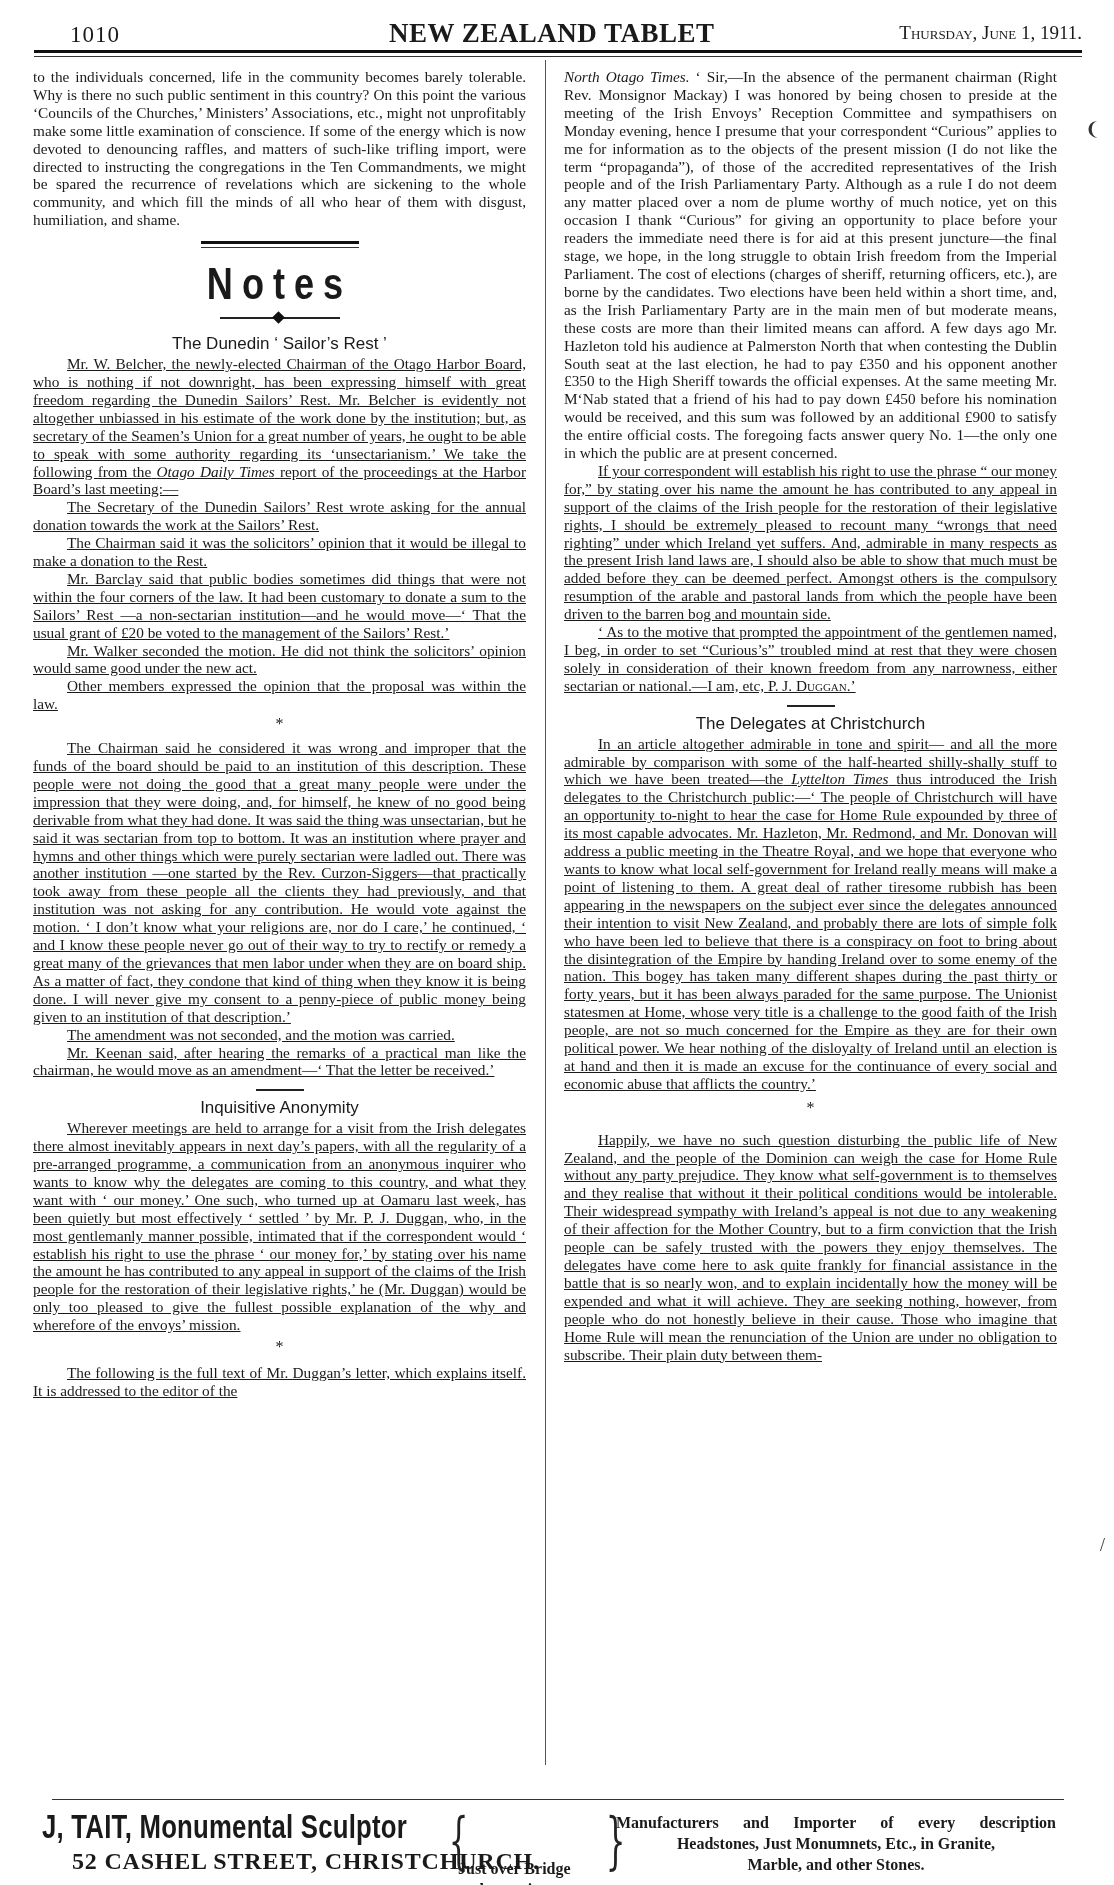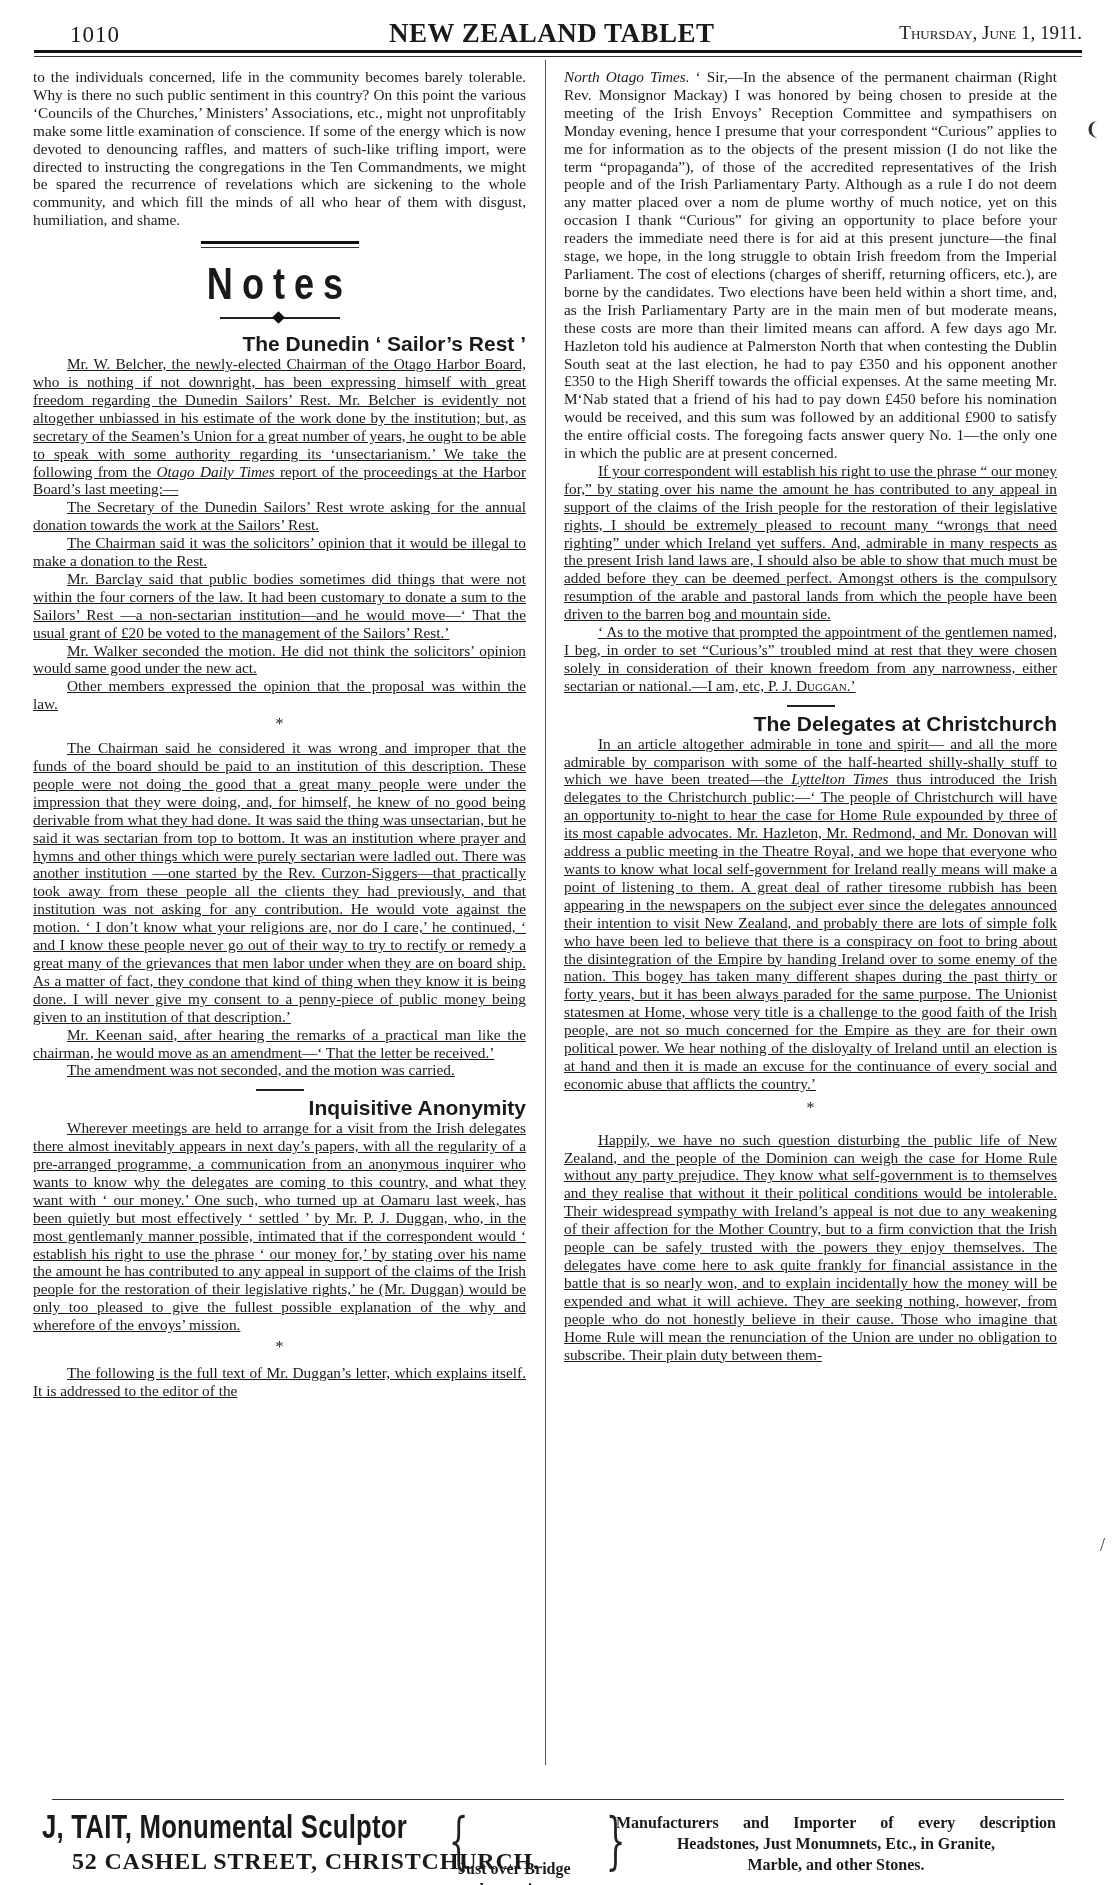--- a/index.html
+++ b/index.html
@@ -24,22 +24,22 @@
   .col-left { left: 33px; width: 493px; }
   .col-right { left: 564px; width: 493px; }
   .col-divider { position: absolute; left: 545px; top: 60px; width: 1px; height: 1705px; background: #555; }
 
   p { margin: 0; text-indent: 0; }
   p.ind { text-indent: 34px; text-decoration: underline; }
   i, .it { font-style: italic; }
 
   .section-head {
     font-family: "Liberation Sans", "DejaVu Sans", sans-serif;
-    font-weight: bold; font-size: 21px; margin: 11px 0 2px 0;
-    text-align: right;
+    font-weight: normal; font-size: 17px; margin: 11px 0 2px 0;
+    text-align: center;
   }
   .star { text-align: center; font-size: 16px; margin: 2px 0 6px 0; }
   .short-rule { width: 48px; height: 2px; background: #222; margin: 10px auto 8px auto; }
 
   .notes-block { text-align: center; margin: 12px 0 0 0; }
   .notes-rule-a { width: 158px; height: 3px; background: #111; margin: 0 auto; }
   .notes-rule-b { width: 158px; height: 1px; background: #333; margin: 3px auto 0 auto; }
   .notes-title {
     font-family: "Liberation Sans", "DejaVu Sans", sans-serif;
     font-weight: bold; font-size: 44px; letter-spacing: 11px;
@@ -109,22 +109,22 @@
     <div>
       <div class="section-head">The Dunedin ‘ Sailor’s Rest ’</div>
       <p class="ind"><span>Mr. W. Belcher, the newly-elected Chairman of the Otago Harbor Board, who is nothing if not downright, has been expressing himself with great freedom regarding the Dunedin Sailors’ Rest. Mr. Belcher is evidently not altogether unbiassed in his estimate of the work done by the institution; but, as secretary of the Seamen’s Union for a great number of years, he ought to be able to speak with some authority regarding its ‘unsectarianism.’ We take the following from the</span> <i>Otago Daily Times</i> <span>report of the proceedings at the Harbor Board’s last meeting:—</span></p>
       <p class="ind">The Secretary of the Dunedin Sailors’ Rest wrote asking for the annual donation towards the work at the Sailors’ Rest.</p>
       <p class="ind">The Chairman said it was the solicitors’ opinion that it would be illegal to make a donation to the Rest.</p>
       <p class="ind">Mr. Barclay said that public bodies sometimes did things that were not within the four corners of the law. It had been customary to donate a sum to the Sailors’ Rest —a non-sectarian institution—and he would move—‘ That the usual grant of £20 be voted to the management of the Sailors’ Rest.’</p>
       <p class="ind">Mr. Walker seconded the motion. He did not think the solicitors’ opinion would same good under the new act.</p>
       <p class="ind">Other members expressed the opinion that the proposal was within the law.</p>
       <div class="star">*</div>
       <p class="ind">The Chairman said he considered it was wrong and improper that the funds of the board should be paid to an institution of this description. These people were not doing the good that a great many people were under the impression that they were doing, and, for himself, he knew of no good being derivable from what they had done. It was said the thing was unsectarian, but he said it was sectarian from top to bottom. It was an institution where prayer and hymns and other things which were purely sectarian were ladled out. There was another institution —one started by the Rev. Curzon-Siggers—that practically took away from these people all the clients they had previously, and that institution was not asking for any contribution. He would vote against the motion. ‘ I don’t know what your religions are, nor do I care,’ he continued, ‘ and I know these people never go out of their way to try to rectify or remedy a great many of the grievances that men labor under when they are on board ship. As a matter of fact, they condone that kind of thing when they know it is being done. I will never give my consent to a penny-piece of public money being given to an institution of that description.’</p>
+      <p class="ind">The amendment was not seconded, and the motion was carried.</p>
       <p class="ind">Mr. Keenan said, after hearing the remarks of a practical man like the chairman, he would move as an amendment—‘ That the letter be received.’</p>
-      <p class="ind">The amendment was not seconded, and the motion was carried.</p>
     </div>
 
     <div class="short-rule"></div>
 
     <div>
       <div class="section-head" style="margin-top:4px">Inquisitive Anonymity</div>
       <p class="ind">Wherever meetings are held to arrange for a visit from the Irish delegates there almost inevitably appears in next day’s papers, with all the regularity of a pre-arranged programme, a communication from an anonymous inquirer who wants to know why the delegates are coming to this country, and what they want with ‘ our money.’ One such, who turned up at Oamaru last week, has been quietly but most effectively ‘ settled ’ by Mr. P. J. Duggan, who, in the most gentlemanly manner possible, intimated that if the correspondent would ‘ establish his right to use the phrase ‘ our money for,’ by stating over his name the amount he has contributed to any appeal in support of the claims of the Irish people for the restoration of their legislative rights,’ he (Mr. Duggan) would be only too pleased to give the fullest possible explanation of the why and wherefore of the envoys’ mission.</p>
       <div class="star" style="margin:4px 0 8px 0">*</div>
       <p class="ind">The following is the full text of Mr. Duggan’s letter, which explains itself. It is addressed to the editor of the</p>
     </div>

